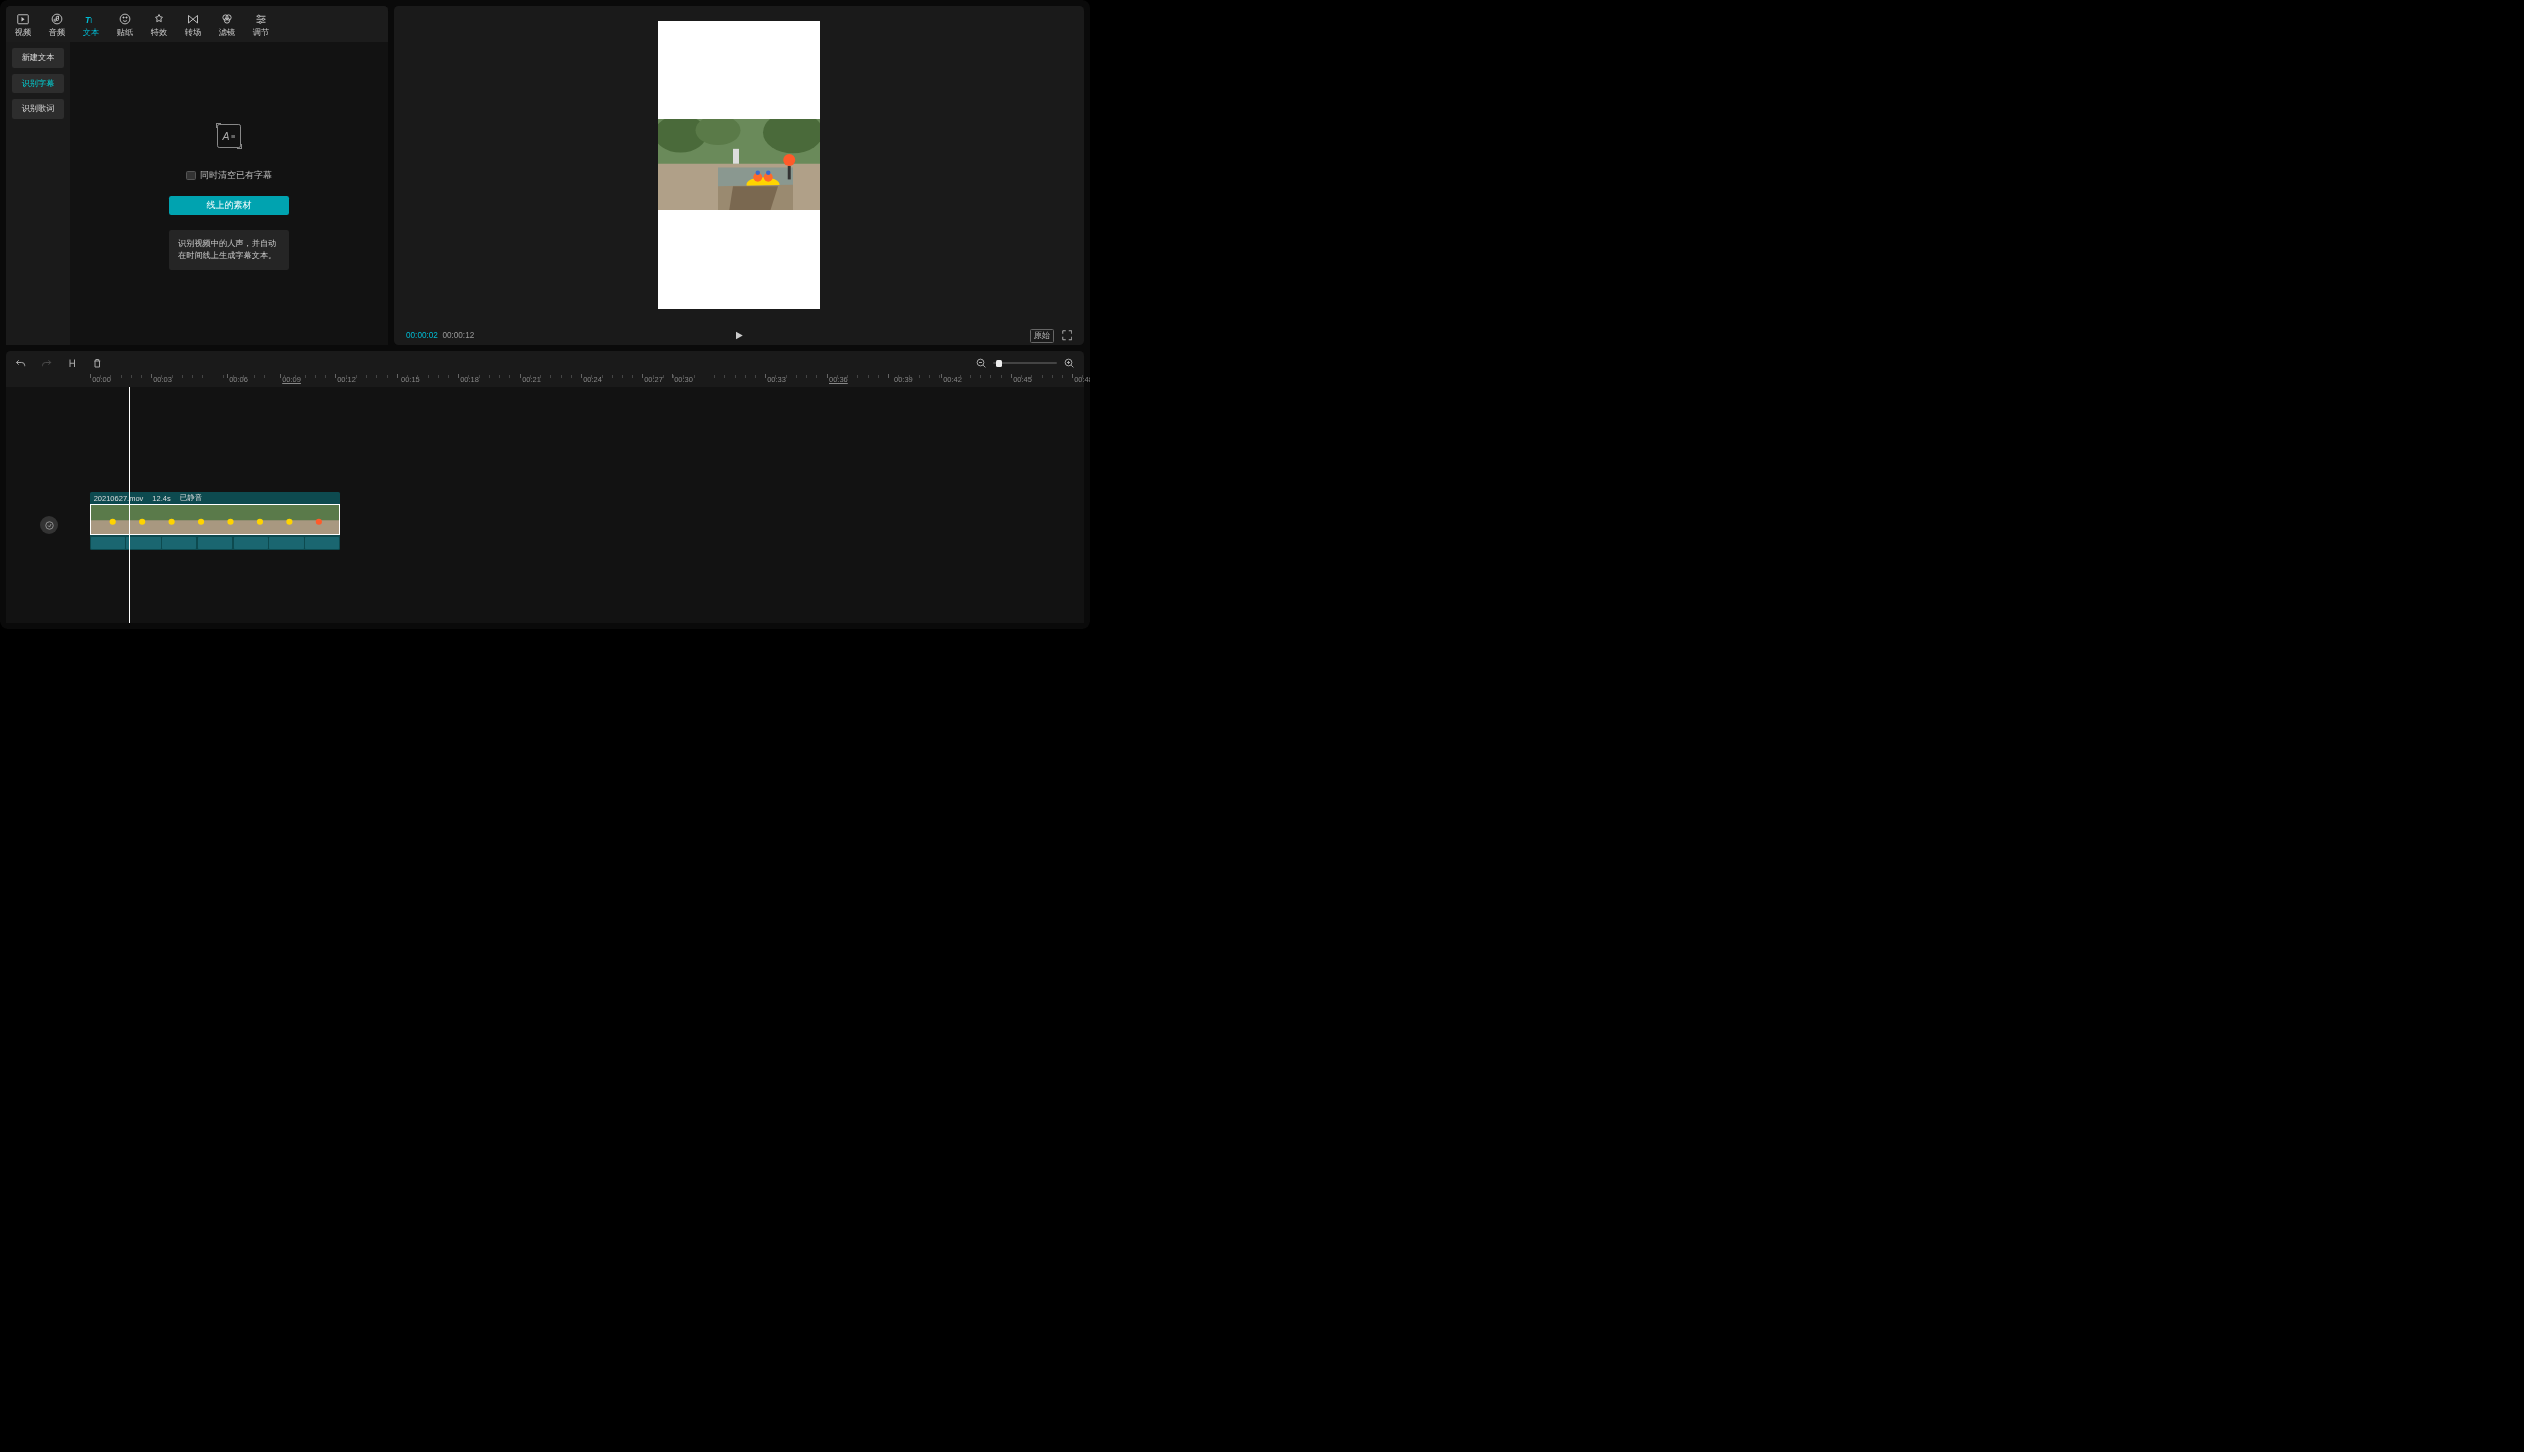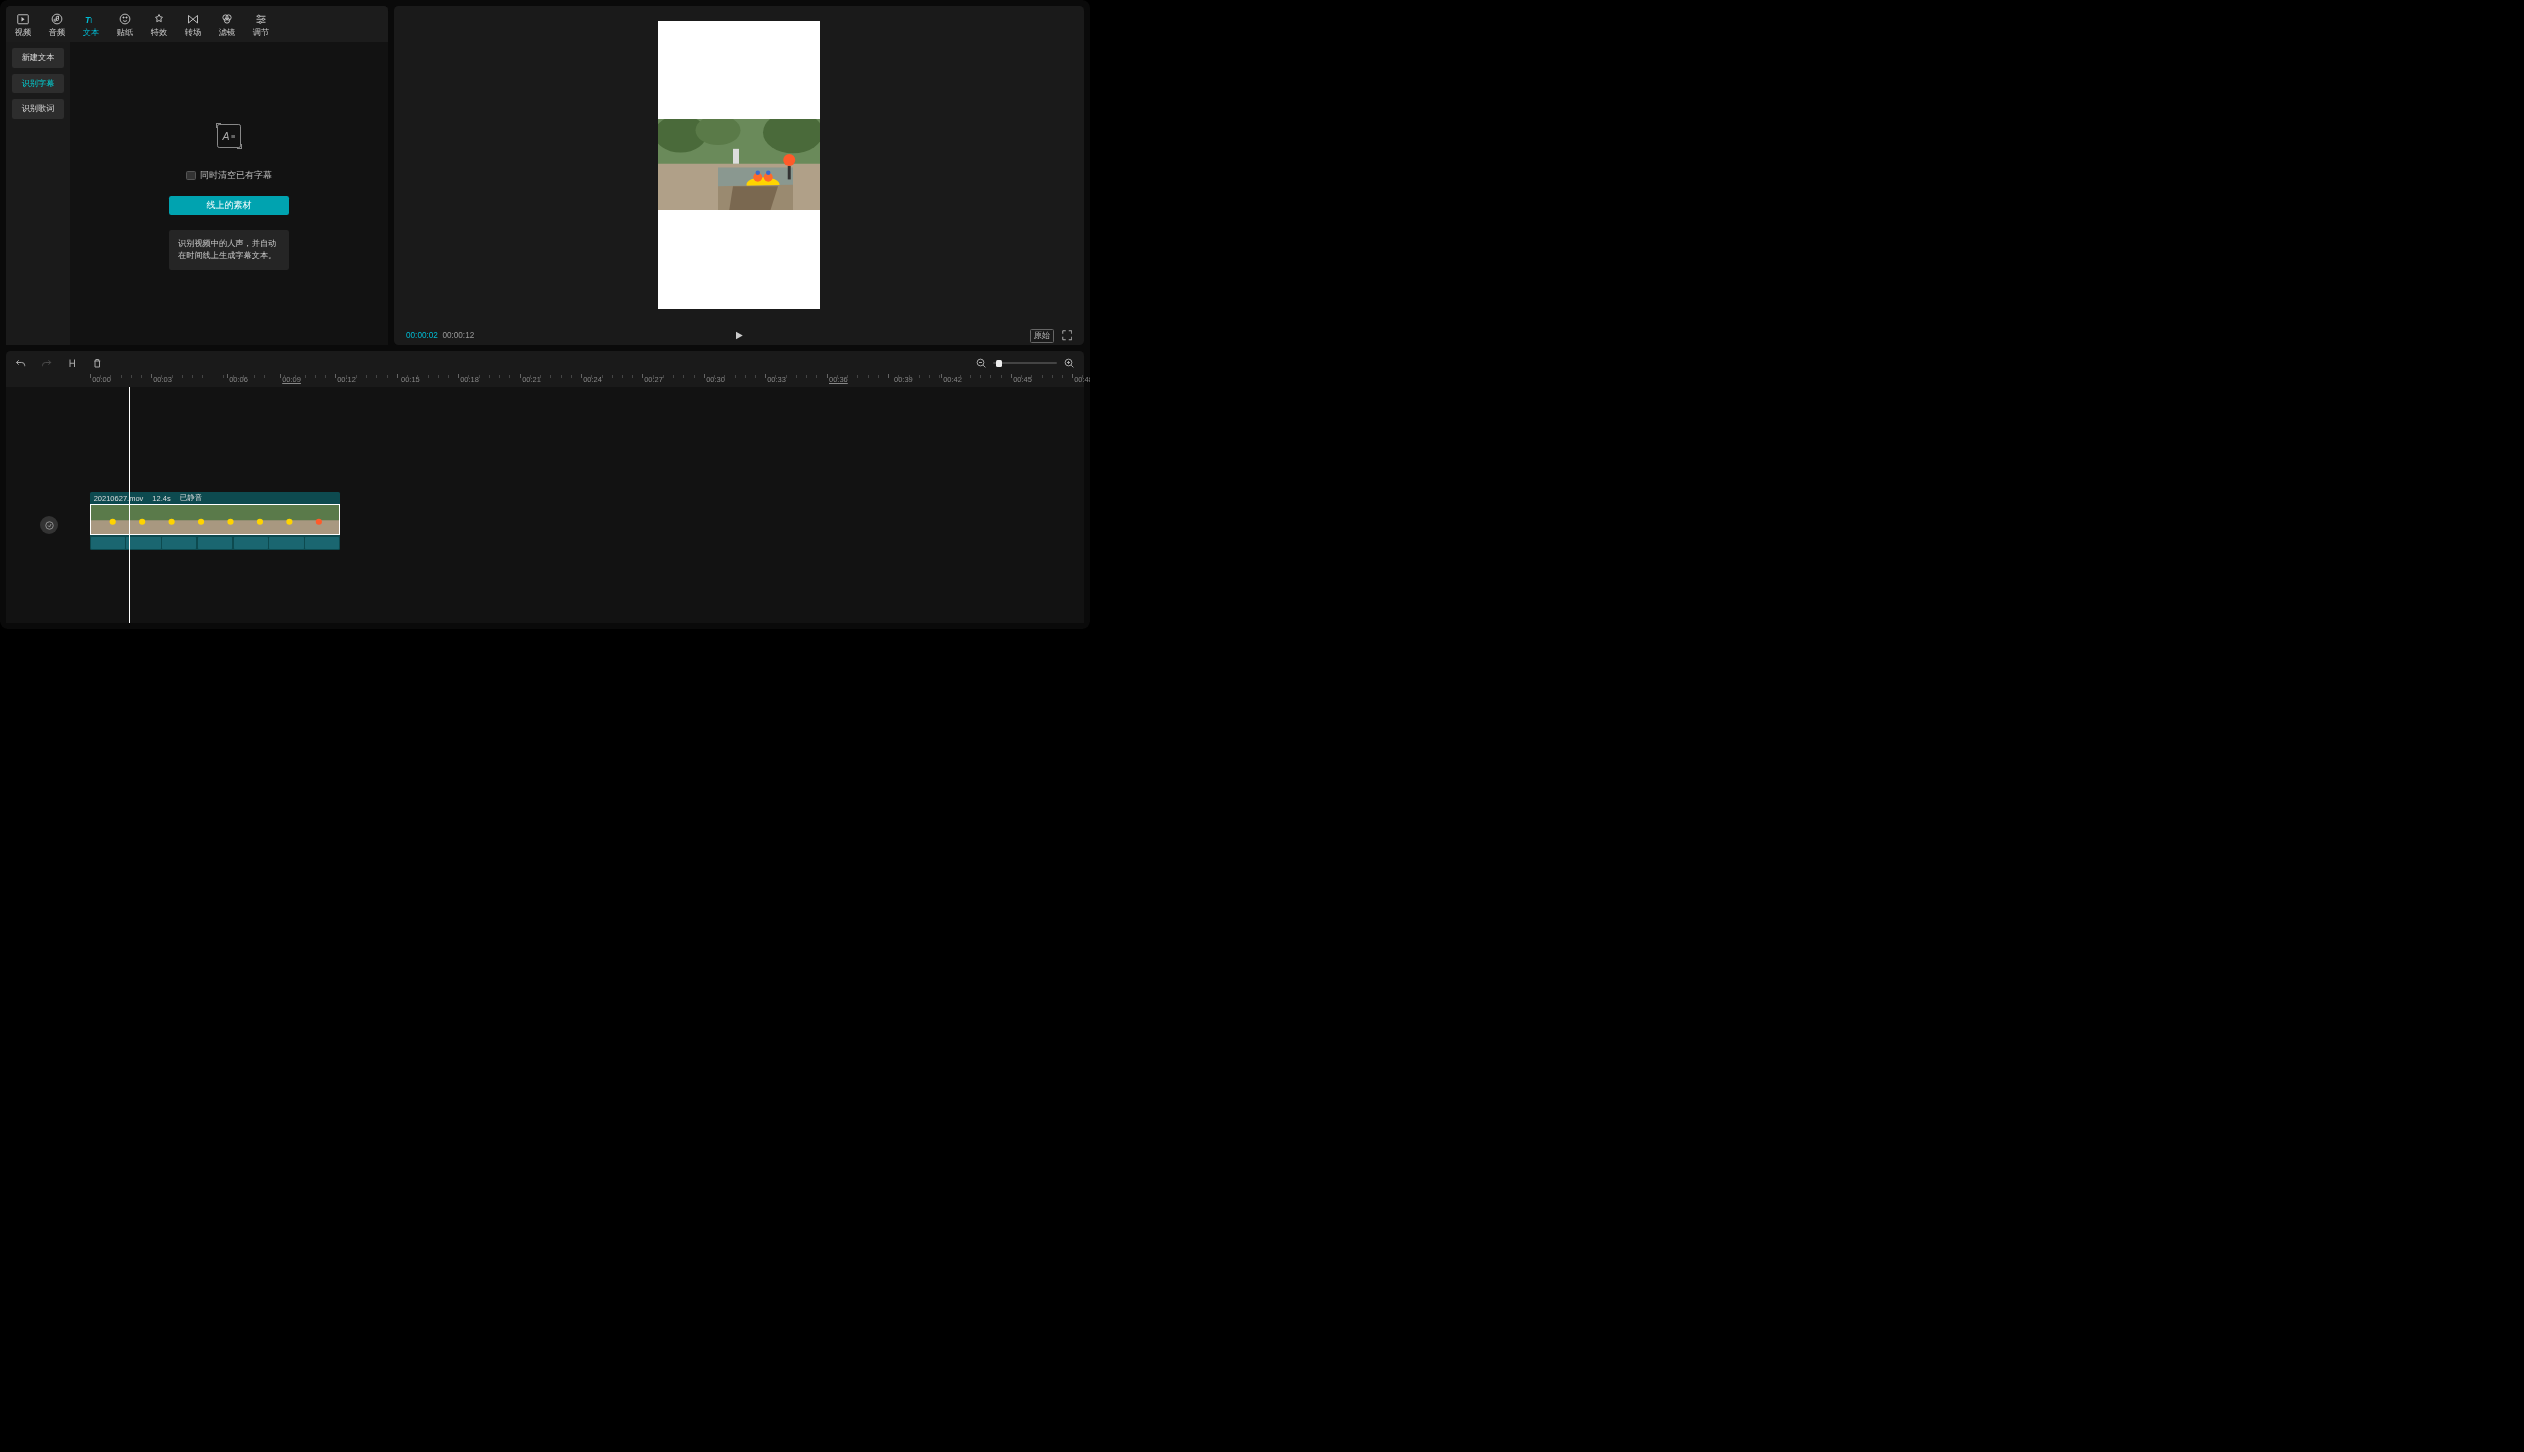--- a/index.html
+++ b/index.html
@@ -328,21 +328,21 @@
         <div class="minor" style="left: 596px;"></div>
         <div class="minor" style="left: 606px;"></div>
         <div class="minor" style="left: 616px;"></div>
         <div class="minor" style="left: 626px;"></div>
         <div class="tick" style="left: 636px;"><span style="margin-left: 2.2px;">00:27</span></div>
         <div class="minor" style="left: 647px;"></div>
         <div class="minor" style="left: 657px;"></div>
         <div class="minor" style="left: 667px;"></div>
         <div class="minor" style="left: 677px;"></div>
         <div class="minor" style="left: 688px;"></div>
-        <div class="tick" style="left: 698px;"><span style="margin-left: 2.2px;">00:30</span></div>
+        <div class="tick" style="left: 666px;"><span style="margin-left: 2.2px;">00:30</span></div>
         <div class="minor" style="left: 708px;"></div>
         <div class="minor" style="left: 718px;"></div>
         <div class="minor" style="left: 729px;"></div>
         <div class="minor" style="left: 739px;"></div>
         <div class="minor" style="left: 749px;"></div>
         <div class="tick" style="left: 759px;"><span style="margin-left: 2.2px;">00:33</span></div>
         <div class="minor" style="left: 769px;"></div>
         <div class="minor" style="left: 780px;"></div>
         <div class="minor" style="left: 790px;"></div>
         <div class="minor" style="left: 800px;"></div>

